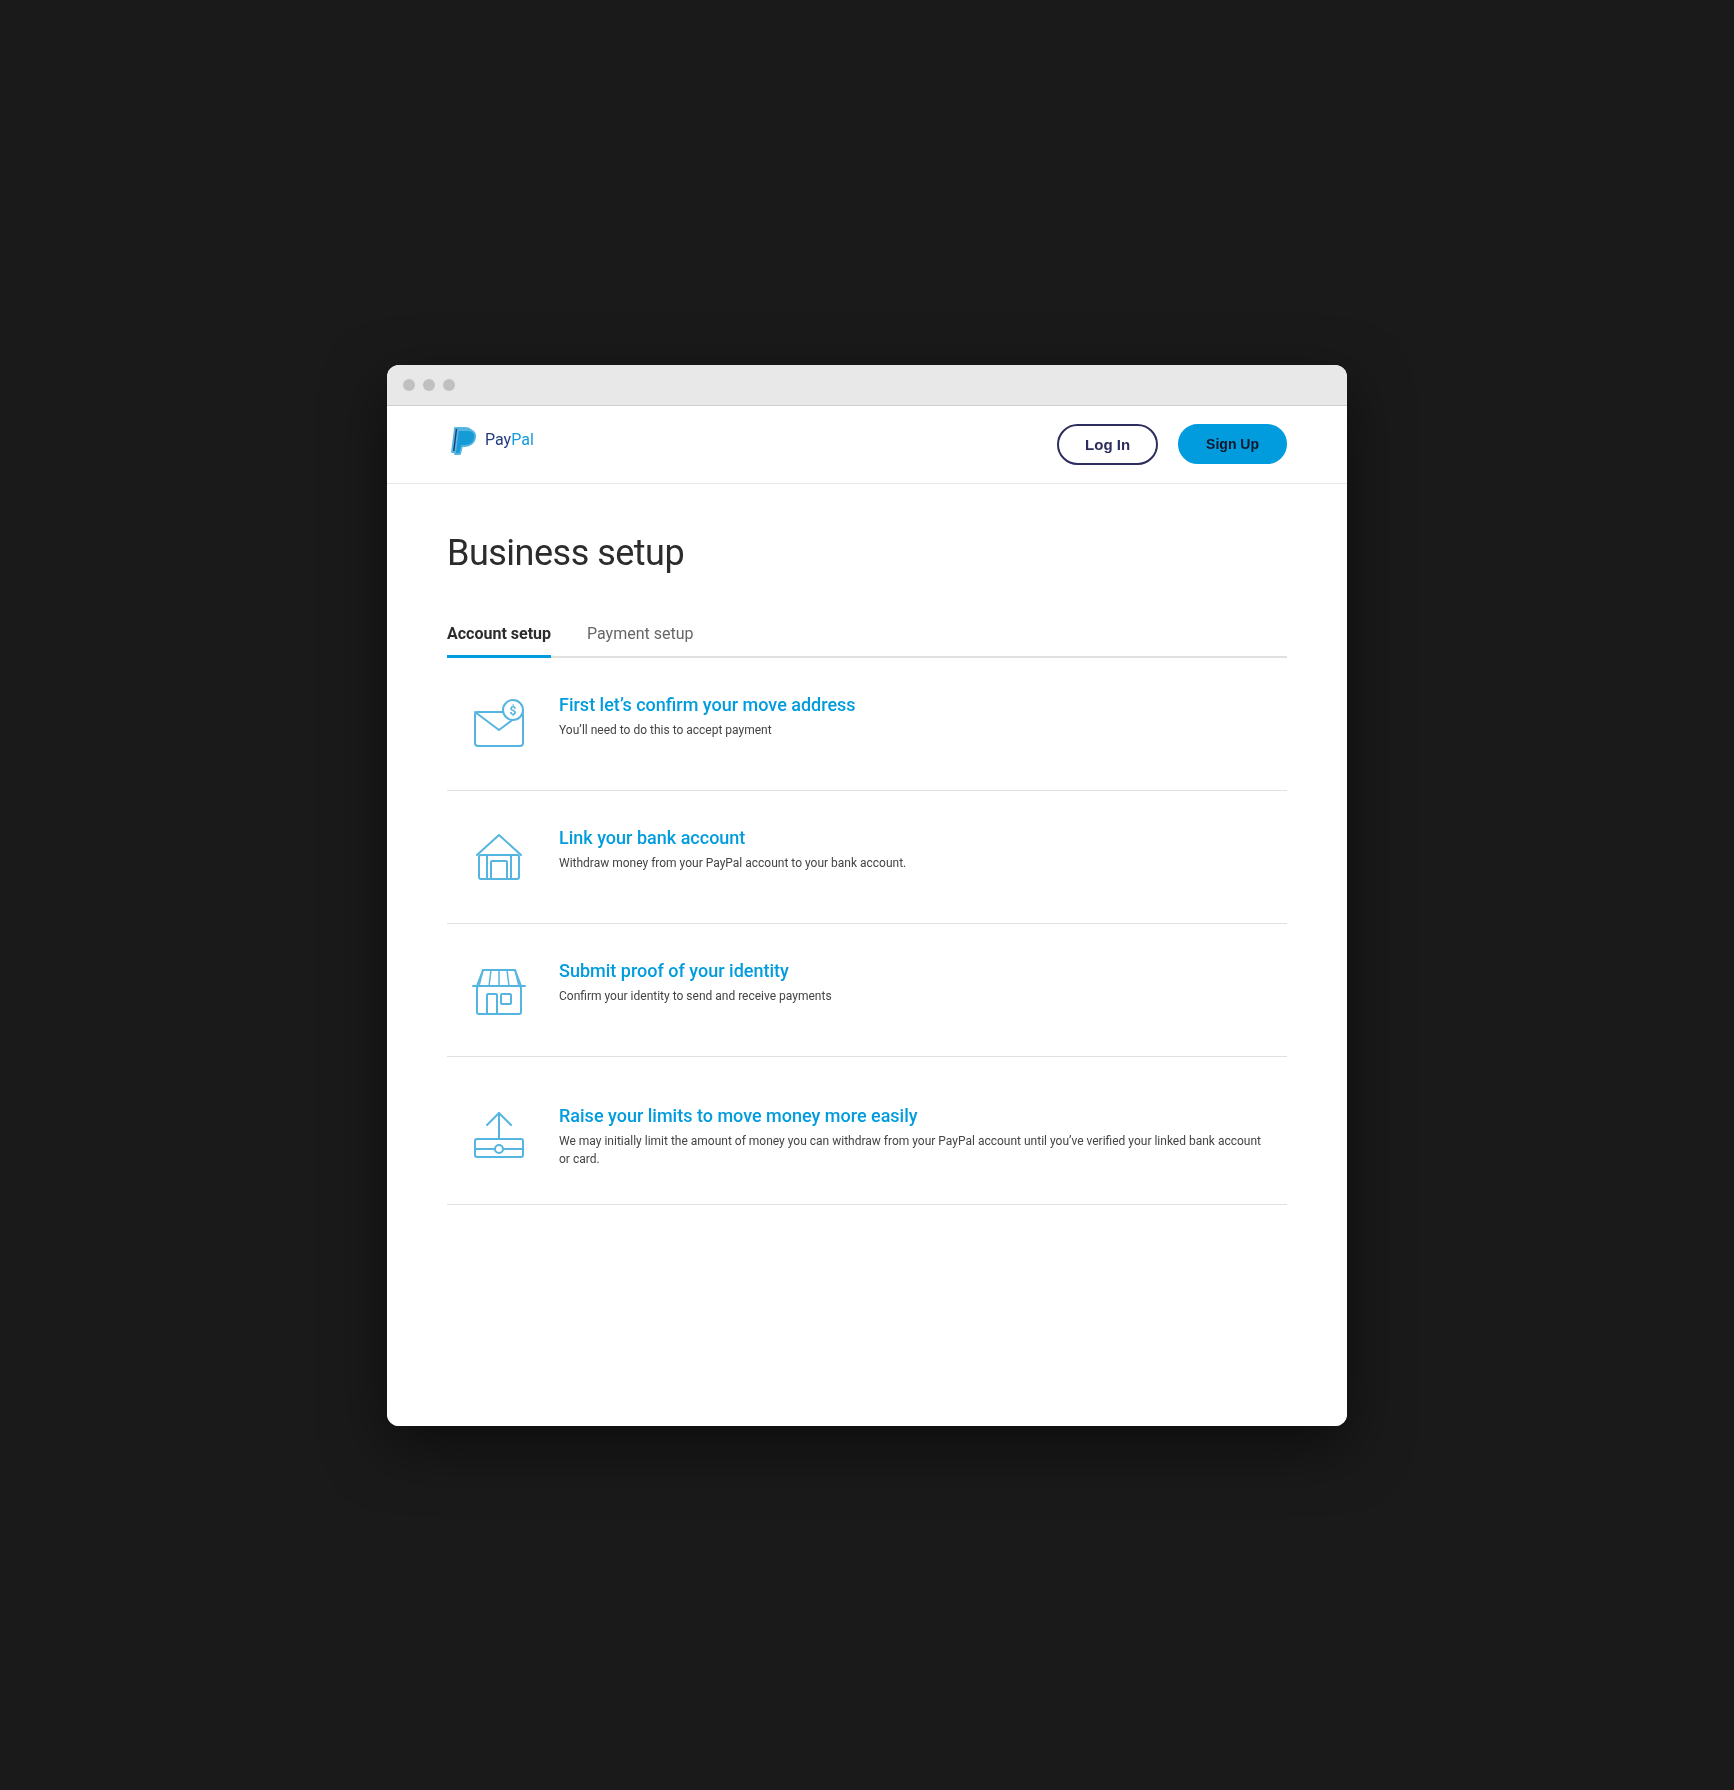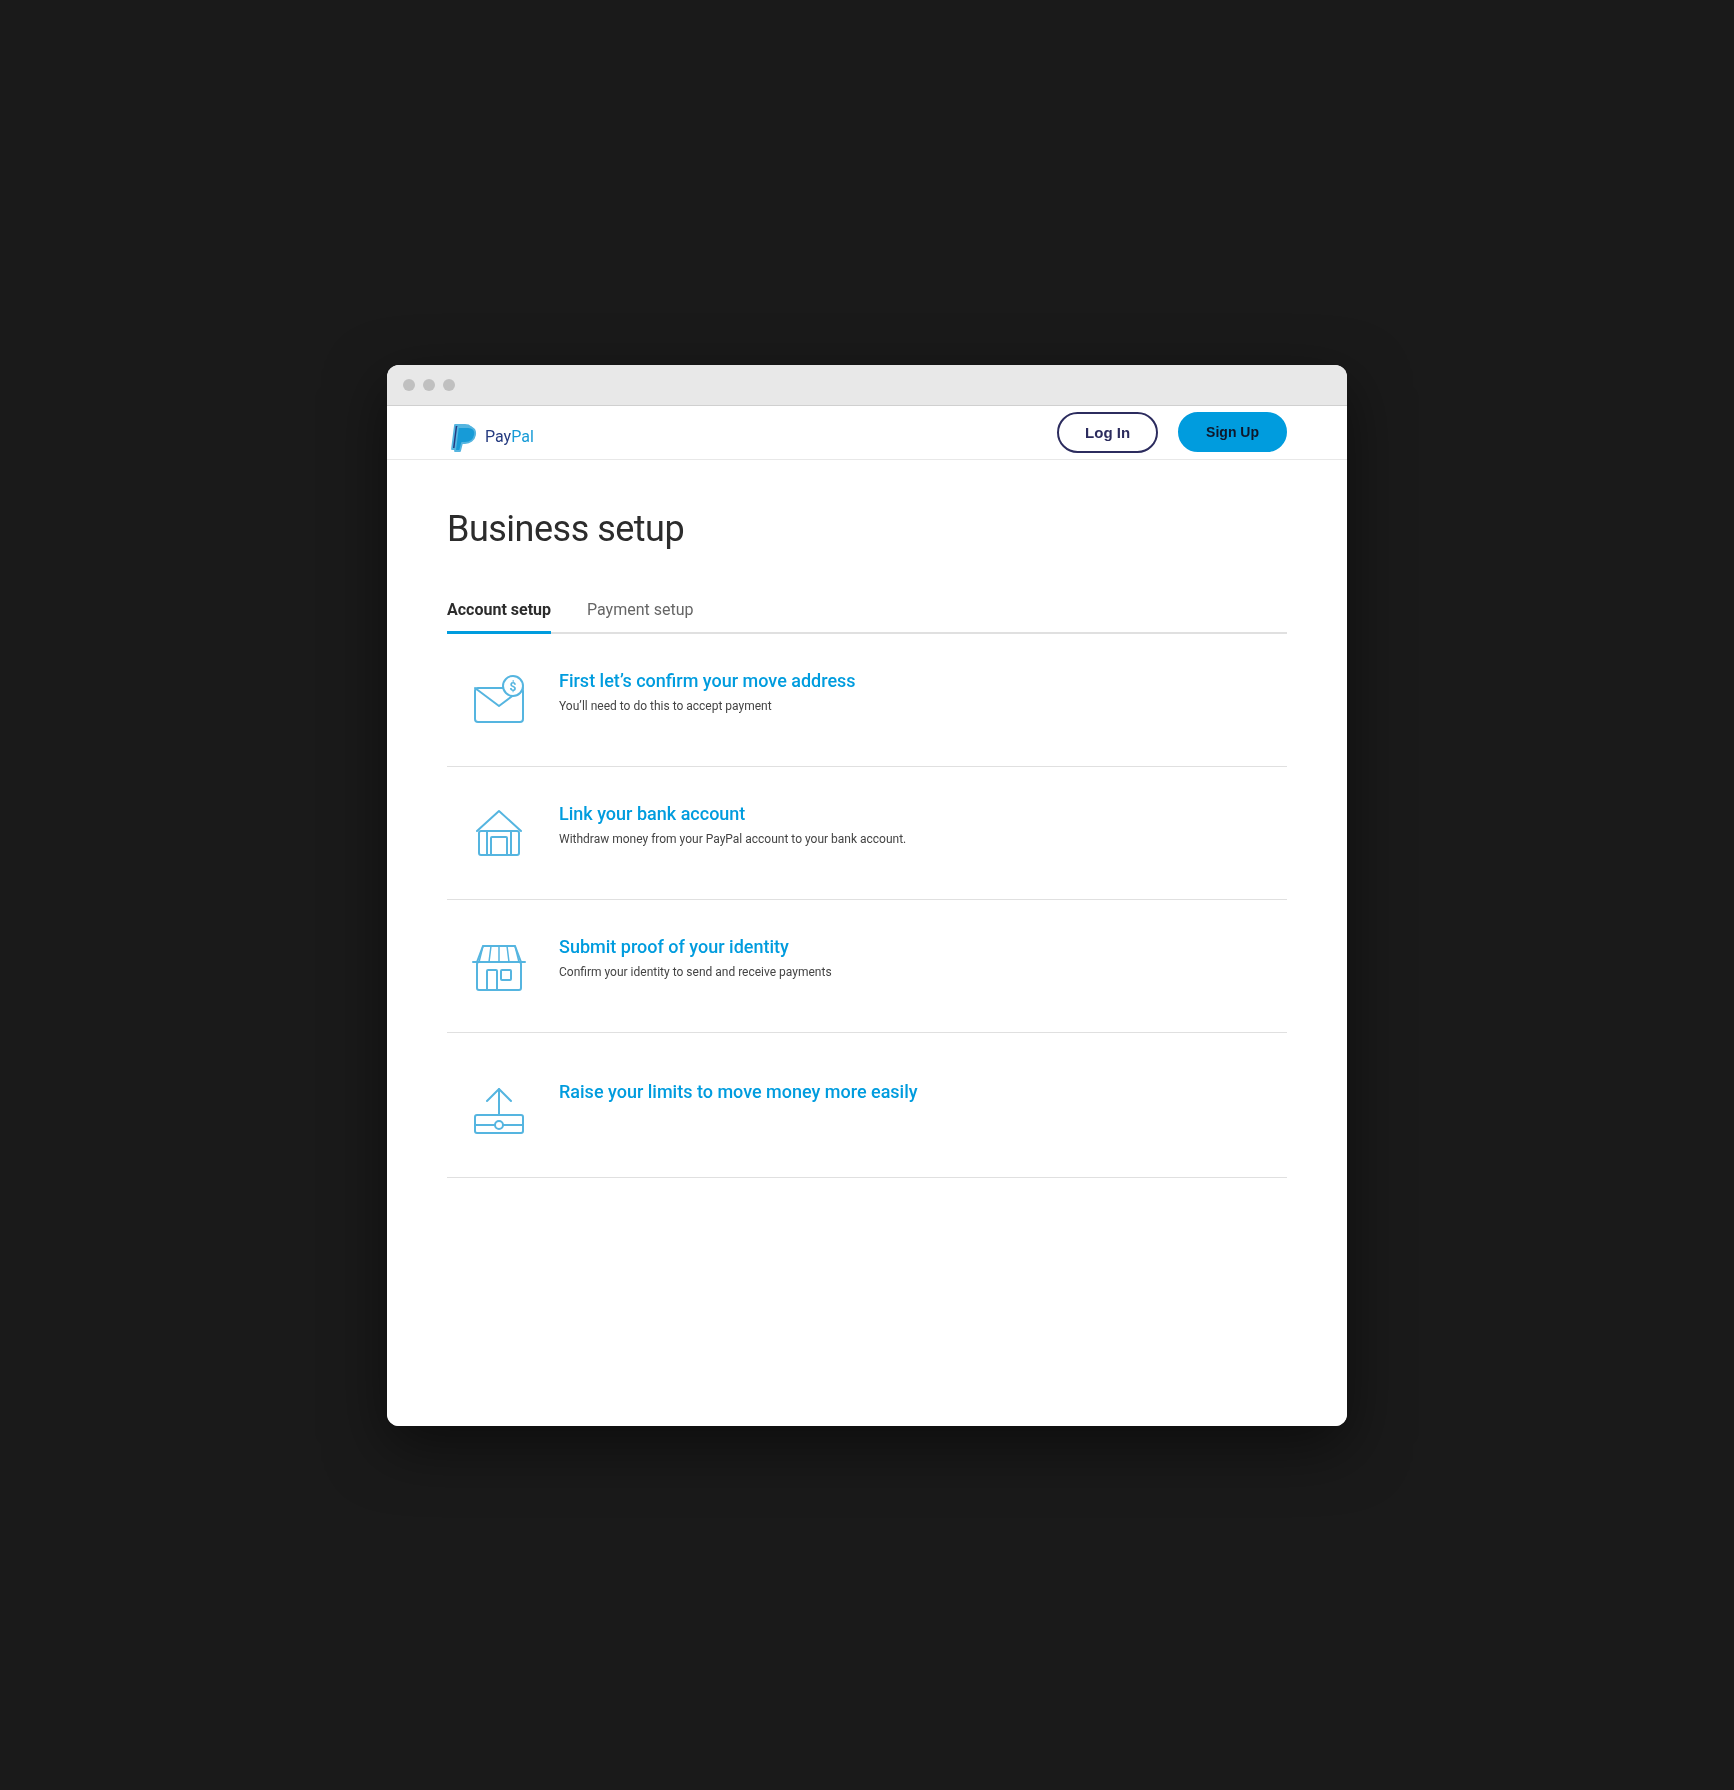--- a/index.html
+++ b/index.html
@@ -40,23 +40,23 @@
 
     .page-content {
       background: #ffffff;
       min-height: 1020px;
     }
 
     
     .navbar {
       background: #ffffff;
       border-bottom: 1px solid #e8e8e8;
-      padding: 6px 60px;
-      display: flex;
-      align-items: flex-end;
+      padding: 18px 60px;
+      display: flex;
+      align-items: flex-start;
       justify-content: space-between;
     }
 
     .logo {
       display: flex;
       align-items: center;
       gap: 6px;
     }
 
     .logo-p {
@@ -305,19 +305,20 @@
               <line x1="6" y1="44" x2="54" y2="44" stroke="#55b5e0" stroke-width="2"></line>
 
               <line x1="30" y1="8" x2="30" y2="34" stroke="#55b5e0" stroke-width="2"></line>
               <polyline points="18,20 30,8 42,20" stroke="#55b5e0" stroke-width="2"></polyline>
 
               <circle cx="30" cy="44" r="4" fill="white" stroke="#55b5e0" stroke-width="2"></circle>
             </svg>
           </div>
           <div class="card-body">
             <div class="card-title">Raise your limits to move money more easily</div>
+            <div class="card-desc">We may initially limit the amount of money you can withdraw from your PayPal account until you’ve verified your linked bank account or card.</div>
           </div>
         </div>
 
       </div>
     </main>
   </div>
 </div>
 
 </body></html>

